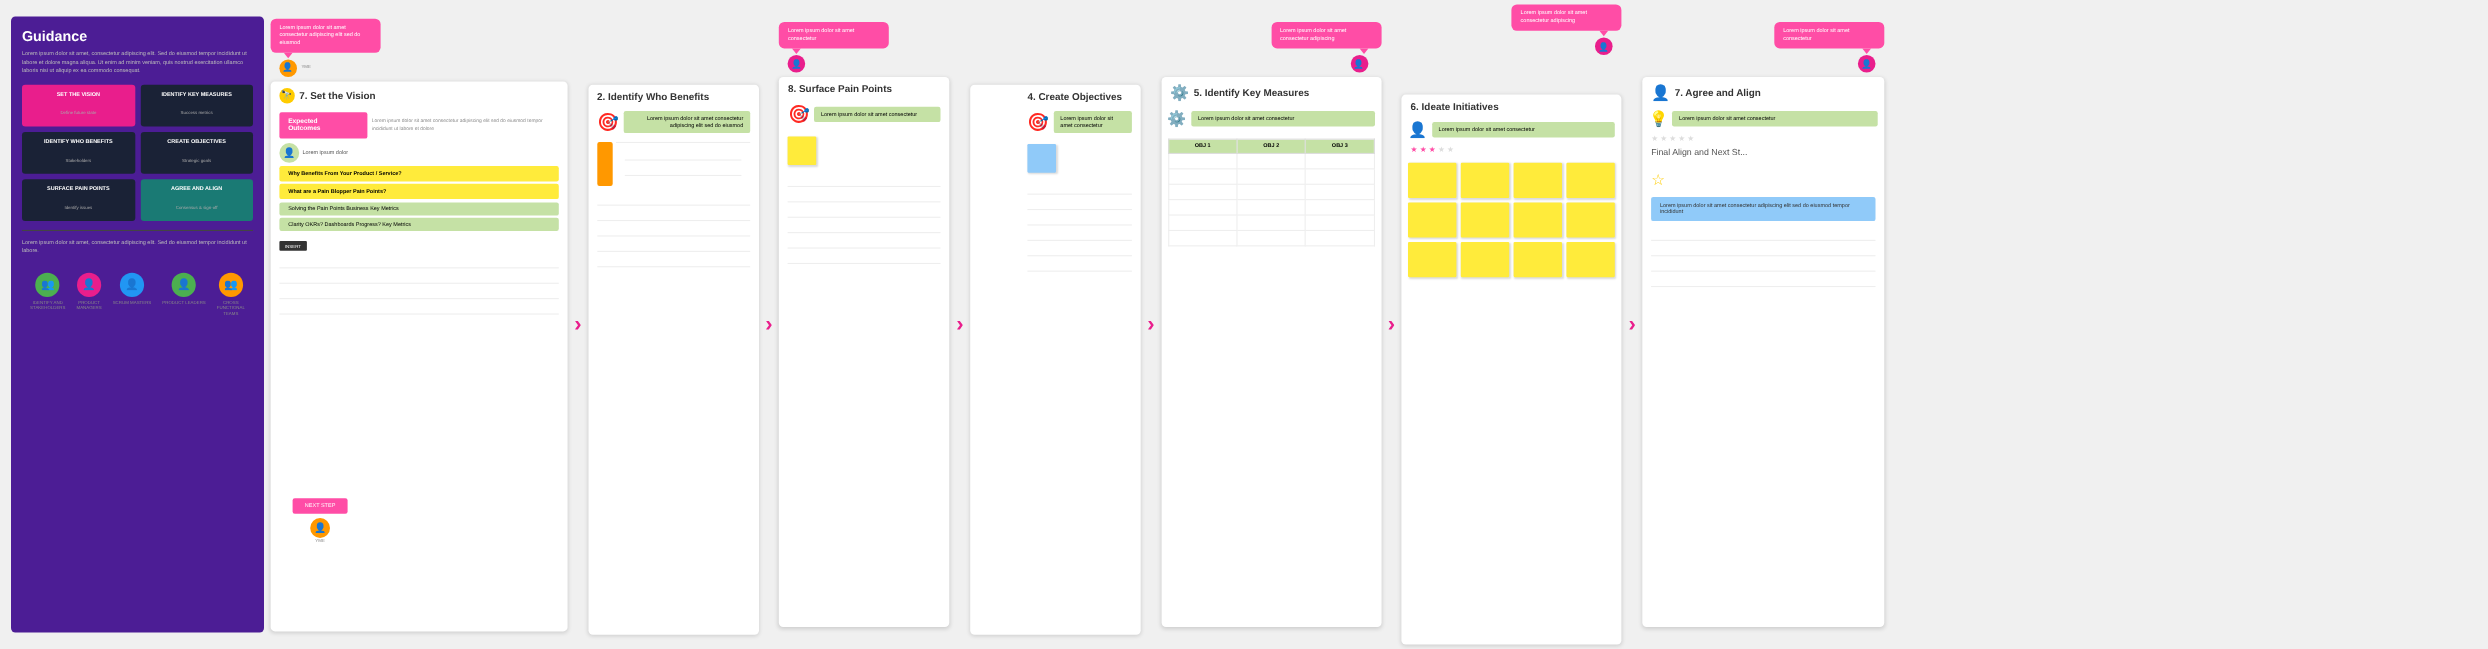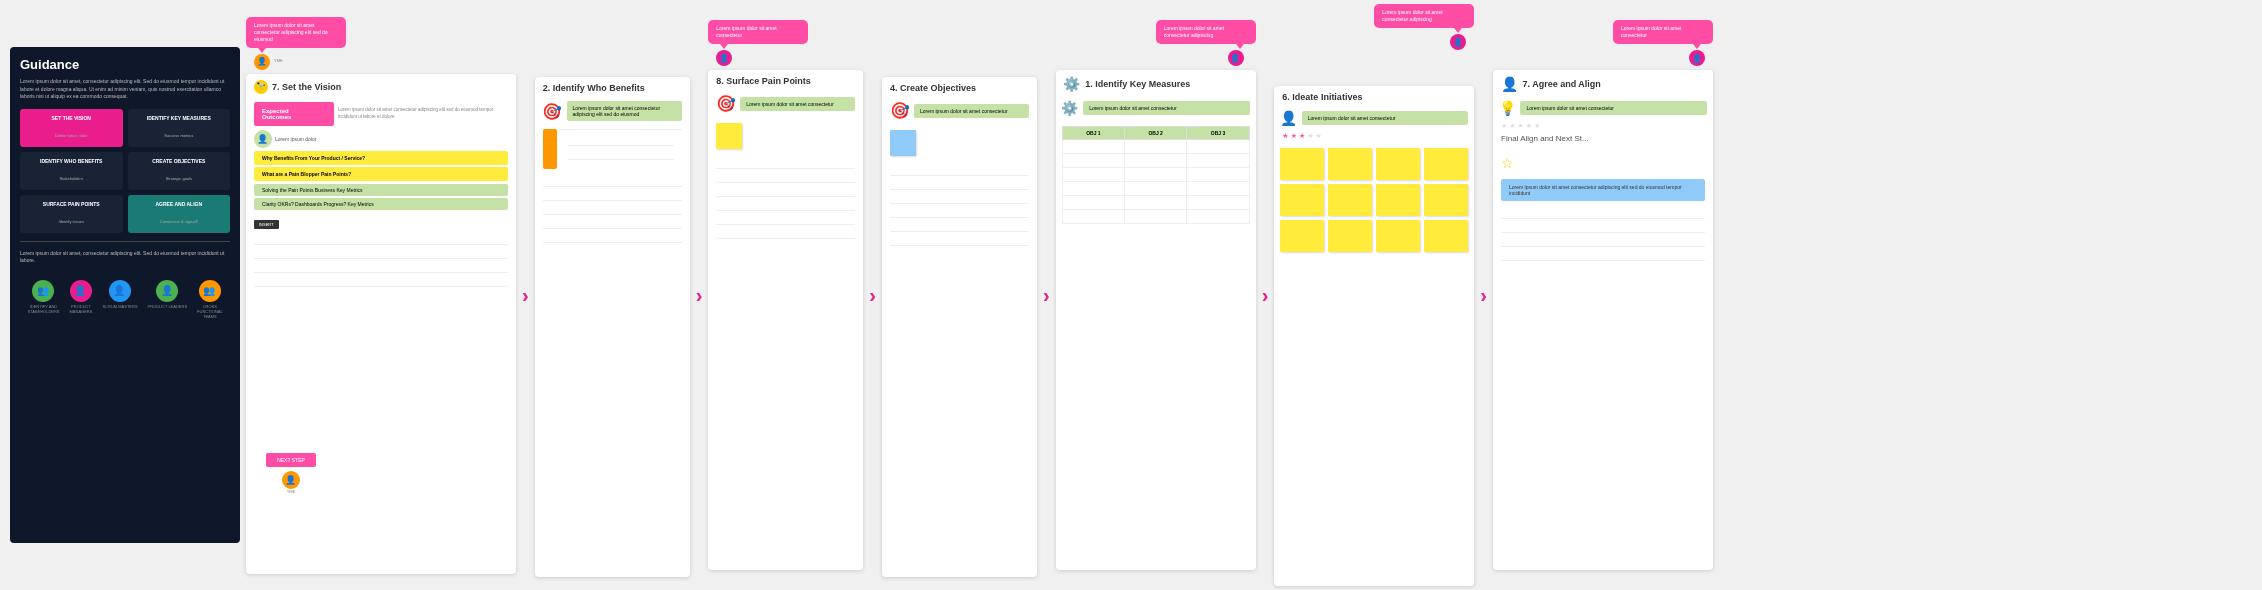--- a/index.html
+++ b/index.html
@@ -7,25 +7,25 @@
       background: #f0f0f0;
       font-family: Arial, sans-serif;
       width: 2262px;
       height: 590px;
       overflow: hidden;
       position: relative;
     }
 
     
     .guidance-panel {
-      background: #0f172a;
+      background: #4c1d95;
       color: white;
       width: 230px;
       min-width: 230px;
-      height: 496px;
+      height: 560px;
       border-radius: 4px;
       padding: 10px;
       position: relative;
       flex-shrink: 0;
     }
     .guidance-title {
       font-size: 13px;
       font-weight: bold;
       color: white;
       margin-bottom: 6px;
@@ -97,20 +97,21 @@
     }
 
     
     .panel-vision {
       width: 270px;
     }
 
     
     .panel-who {
       width: 155px;
+      text-align: right;
     }
     .who-icon-row {
       display: flex;
       align-items: center;
       gap: 4px;
       padding: 4px 8px;
     }
     .who-green-box {
       background: #c5e1a5;
       font-size: 5px;
@@ -120,20 +121,21 @@
     }
 
     
     .panel-pain {
       width: 155px;
     }
 
     
     .panel-obj {
       width: 155px;
+      padding-left: 44px;
     }
 
     
     .panel-measures {
       width: 200px;
     }
     .measures-table {
       margin: 6px;
       border-collapse: collapse;
       width: calc(100% - 12px);
@@ -522,21 +524,21 @@
         Lorem ipsum dolor sit amet consectetur adipiscing
       </div>
       <div style="display:flex;align-items:center;gap:4px;margin-right:8px;">
         <div class="user-avatar-small" style="background:#e91e8c;margin-left:0;">👤</div>
         <div class="user-label"></div>
       </div>
     </div>
     <div class="section-panel panel-measures" style="width:200px;">
       <div class="section-header">
         <div style="font-size:14px;">⚙️</div>
-        <span>1. Identify Key Measures</span>
+        <span>5. Identify Key Measures</span>
       </div>
       <div style="display:flex;gap:4px;padding:4px 6px;align-items:center;">
         <div style="font-size:14px;">⚙️</div>
         <div class="who-green-box" style="flex:1;">
           Lorem ipsum dolor sit amet consectetur
         </div>
       </div>
       <table class="measures-table">
         <thead>
           <tr>

